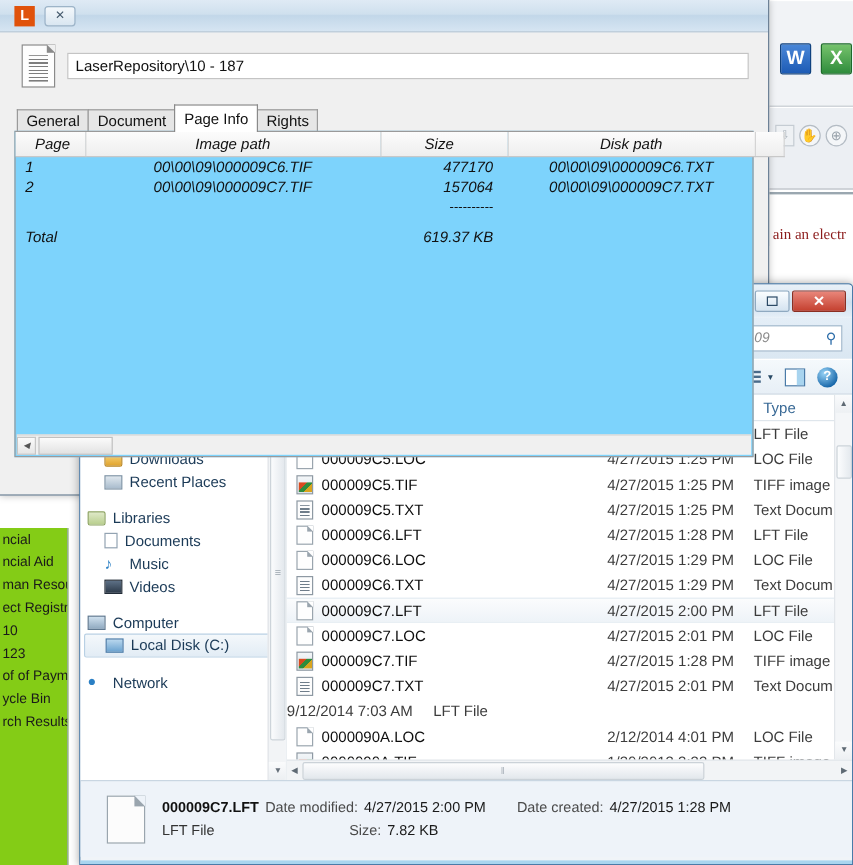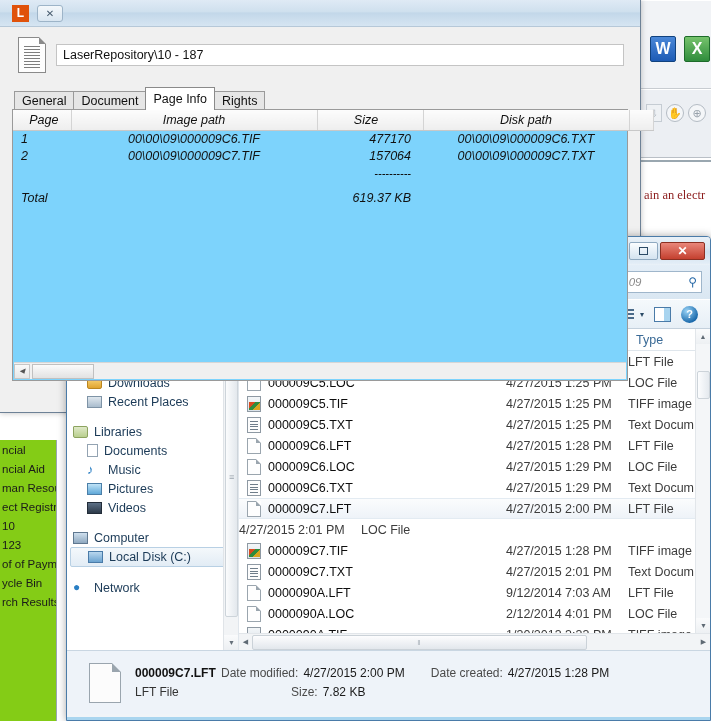--- a/index.html
+++ b/index.html
@@ -472,24 +472,20 @@
             </div>
             <div class="nav-item child">
               <span class="ni-ico ico-doc"></span>
               <span>Documents</span>
             </div>
             <div class="nav-item child">
               <span class="ni-ico ico-music">♪</span>
               <span>Music</span>
             </div>
             <div class="nav-item child">
-              <span class="ni-ico ico-pic"></span>
-              <span>Pictures</span>
-            </div>
-            <div class="nav-item child">
               <span class="ni-ico ico-vid"></span>
               <span>Videos</span>
             </div>
             <div class="nav-gap"></div>
             <div class="nav-item">
               <span class="ni-ico ico-computer"></span>
               <span>Computer</span>
             </div>
             <div class="nav-item child sel">
               <span class="ni-ico ico-disk"></span>
@@ -577,44 +573,44 @@
             </div>
             <div class="frow sel">
               <div class="fname">
                 <span class="fico blank"></span>
                 <span>000009C7.LFT</span>
               </div>
               <div class="fdate">4/27/2015 2:00 PM</div>
               <div class="ftype">LFT File</div>
             </div>
             <div class="frow">
+              <div class="fname">
+                <span class="fico blank"></span>
+                <span>000009C7.LOC</span>
+              </div>
               <div class="fdate">4/27/2015 2:01 PM</div>
               <div class="ftype">LOC File</div>
             </div>
             <div class="frow">
               <div class="fname">
                 <span class="fico tif"></span>
                 <span>000009C7.TIF</span>
               </div>
               <div class="fdate">4/27/2015 1:28 PM</div>
               <div class="ftype">TIFF image</div>
             </div>
             <div class="frow">
               <div class="fname">
                 <span class="fico txt"></span>
                 <span>000009C7.TXT</span>
               </div>
               <div class="fdate">4/27/2015 2:01 PM</div>
               <div class="ftype">Text Docum</div>
             </div>
             <div class="frow">
-              <div class="fname">
-                <span class="fico blank"></span>
-                <span>0000090A.LFT</span>
-              </div>
               <div class="fdate">9/12/2014 7:03 AM</div>
               <div class="ftype">LFT File</div>
             </div>
             <div class="frow">
               <div class="fname">
                 <span class="fico blank"></span>
                 <span>0000090A.LOC</span>
               </div>
               <div class="fdate">2/12/2014 4:01 PM</div>
               <div class="ftype">LOC File</div>

